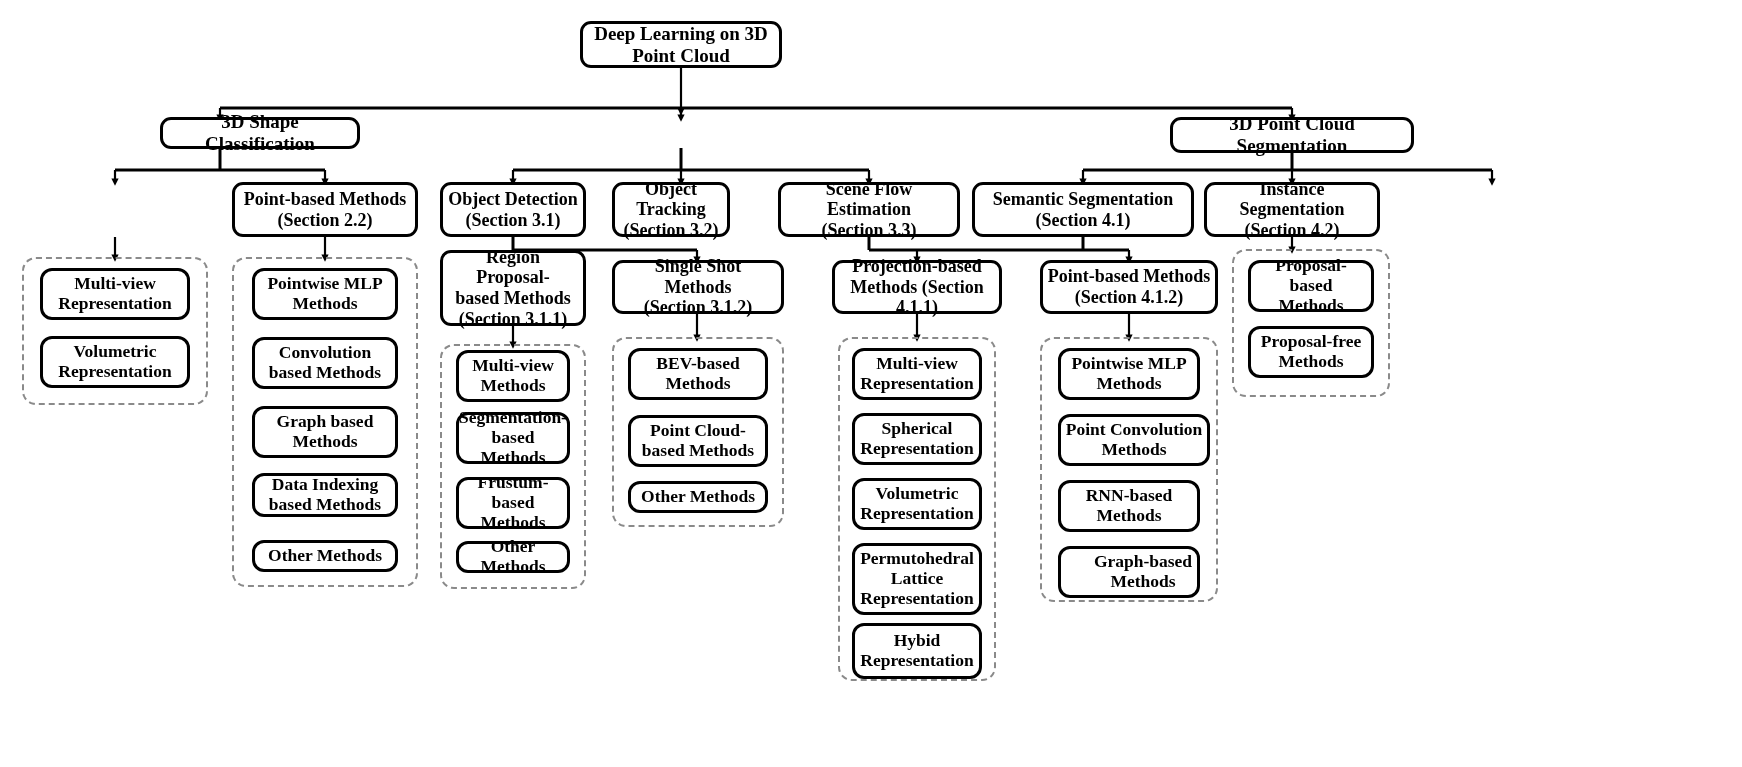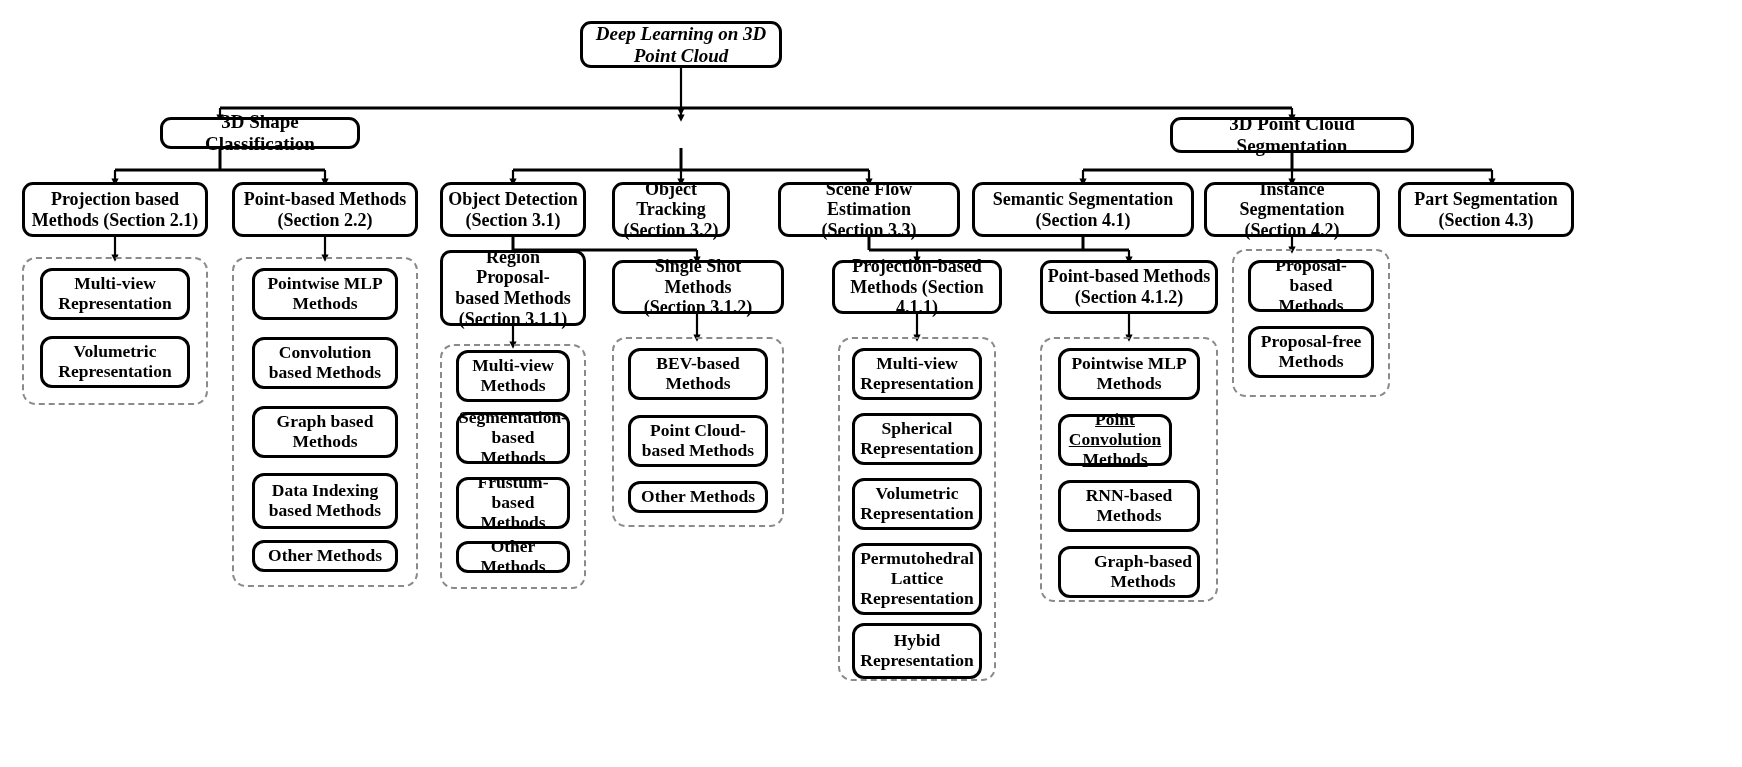--- a/index.html
+++ b/index.html
@@ -42,21 +42,21 @@
     align-items: center;
     justify-content: center;
     text-align: center;
     font-weight: bold;
     color: #000000;
     line-height: 1.14;
     z-index: 3;
     padding: 1px 4px;
     white-space: pre-line;
   }
-  .node.root      { font-size: 19px; border-width: 3px; font-style: italic; }
+  .node.root      { font-size: 19px; border-width: 3px; }
   .node.lvl1      { font-size: 19px; border-width: 3px; }
   .node.lvl2      { font-size: 18px; border-width: 3px; }
   .node.lvl3      { font-size: 18px; border-width: 3px; }
   .node.leaf      { font-size: 17.5px; border-width: 3px; border-radius: 12px; }
 </style>
 </head>
 <body>
 
 <div id="canvas">
 
@@ -129,38 +129,34 @@
   <div class="group-box" style="left:838px; top:337px; width:158px; height:344px;"></div>
   <div class="group-box" style="left:1040px; top:337px; width:178px; height:265px;"></div>
   <div class="group-box" style="left:1232px; top:249px; width:158px; height:148px;"></div>
 
   <div class="node root" style="left:580px; top:21px; width:202px; height:47px;">Deep Learning on 3D
 Point Cloud</div>
 
   <div class="node lvl1" style="left:120px; top:117px; width:200px; height:32px;margin-left:40px;">3D Shape Classification</div>
   <div class="node lvl1" style="left:1170px; top:117px; width:244px; height:36px;">3D Point Cloud Segmentation</div>
 
-  <div class="node lvl2" style="left:22px; top:182px; width:186px; height:55px;">Projection based
-Methods (Section 2.1)</div>
   <div class="node lvl2" style="left:232px; top:182px; width:186px; height:55px;">Point-based Methods
 (Section 2.2)</div>
 
   <div class="node lvl2" style="left:440px; top:182px; width:146px; height:55px;">Object Detection
 (Section 3.1)</div>
   <div class="node lvl2" style="left:612px; top:182px; width:118px; height:55px;">Object Tracking
 (Section 3.2)</div>
   <div class="node lvl2" style="left:778px; top:182px; width:182px; height:55px;">Scene Flow Estimation
 (Section 3.3)</div>
 
   <div class="node lvl2" style="left:972px; top:182px; width:222px; height:55px;">Semantic Segmentation
 (Section 4.1)</div>
   <div class="node lvl2" style="left:1204px; top:182px; width:176px; height:55px;">Instance Segmentation
 (Section 4.2)</div>
-  <div class="node lvl2" style="left:1398px; top:182px; width:176px; height:55px;">Part Segmentation
-(Section 4.3)</div>
 
   <div class="node lvl3" style="left:440px; top:250px; width:146px; height:76px;">Region Proposal-
 based Methods
 (Section 3.1.1)</div>
   <div class="node lvl3" style="left:612px; top:260px; width:172px; height:54px;">Single Shot Methods
 (Section 3.1.2)</div>
 
   <div class="node lvl3" style="left:832px; top:260px; width:170px; height:54px;">Projection-based
 Methods (Section 4.1.1)</div>
   <div class="node lvl3" style="left:1040px; top:260px; width:178px; height:54px;">Point-based Methods
@@ -170,21 +166,21 @@
 Representation</div>
   <div class="node leaf" style="left:40px; top:336px; width:150px; height:52px;">Volumetric
 Representation</div>
 
   <div class="node leaf" style="left:252px; top:268px; width:146px; height:52px;">Pointwise MLP
 Methods</div>
   <div class="node leaf" style="left:252px; top:337px; width:146px; height:52px;">Convolution
 based Methods</div>
   <div class="node leaf" style="left:252px; top:406px; width:146px; height:52px;">Graph based
 Methods</div>
-  <div class="node leaf" style="left:252px; top:473px; width:146px; height:56px;text-align:center;">Data Indexing
+  <div class="node leaf" style="left:252px; top:473px; width:146px; height:44px;text-align:center;">Data Indexing
 based Methods</div>
   <div class="node leaf" style="left:252px; top:540px; width:146px; height:32px;">Other Methods</div>
 
   <div class="node leaf" style="left:456px; top:350px; width:114px; height:52px;">Multi-view
 Methods</div>
   <div class="node leaf" style="left:456px; top:412px; width:114px; height:52px;">Segmentation-
 based Methods</div>
   <div class="node leaf" style="left:456px; top:477px; width:114px; height:52px;">Frustum-based
 Methods</div>
   <div class="node leaf" style="left:456px; top:541px; width:114px; height:32px;">Other Methods</div>
@@ -202,21 +198,21 @@
   <div class="node leaf" style="left:852px; top:478px; width:130px; height:52px;">Volumetric
 Representation</div>
   <div class="node leaf" style="left:852px; top:543px; width:130px; height:72px;text-align:center;">Permutohedral
 Lattice
 Representation</div>
   <div class="node leaf" style="left:852px; top:623px; width:130px; height:56px;">Hybid
 Representation</div>
 
   <div class="node leaf" style="left:1058px; top:348px; width:142px; height:52px;">Pointwise MLP
 Methods</div>
-  <div class="node leaf" style="left:1058px; top:414px; width:114px; height:52px;text-decoration:underline;">Point Convolution
+  <div class="node leaf" style="left:1058px; top:414px; width:152px; height:52px;">Point Convolution
 Methods</div>
   <div class="node leaf" style="left:1058px; top:480px; width:142px; height:52px;">RNN-based
 Methods</div>
   <div class="node leaf" style="left:1058px; top:546px; width:142px; height:52px;padding-left:32px;">Graph-based
 Methods</div>
 
   <div class="node leaf" style="left:1248px; top:260px; width:126px; height:52px;">Proposal-based
 Methods</div>
   <div class="node leaf" style="left:1248px; top:326px; width:126px; height:52px;">Proposal-free
 Methods</div>

